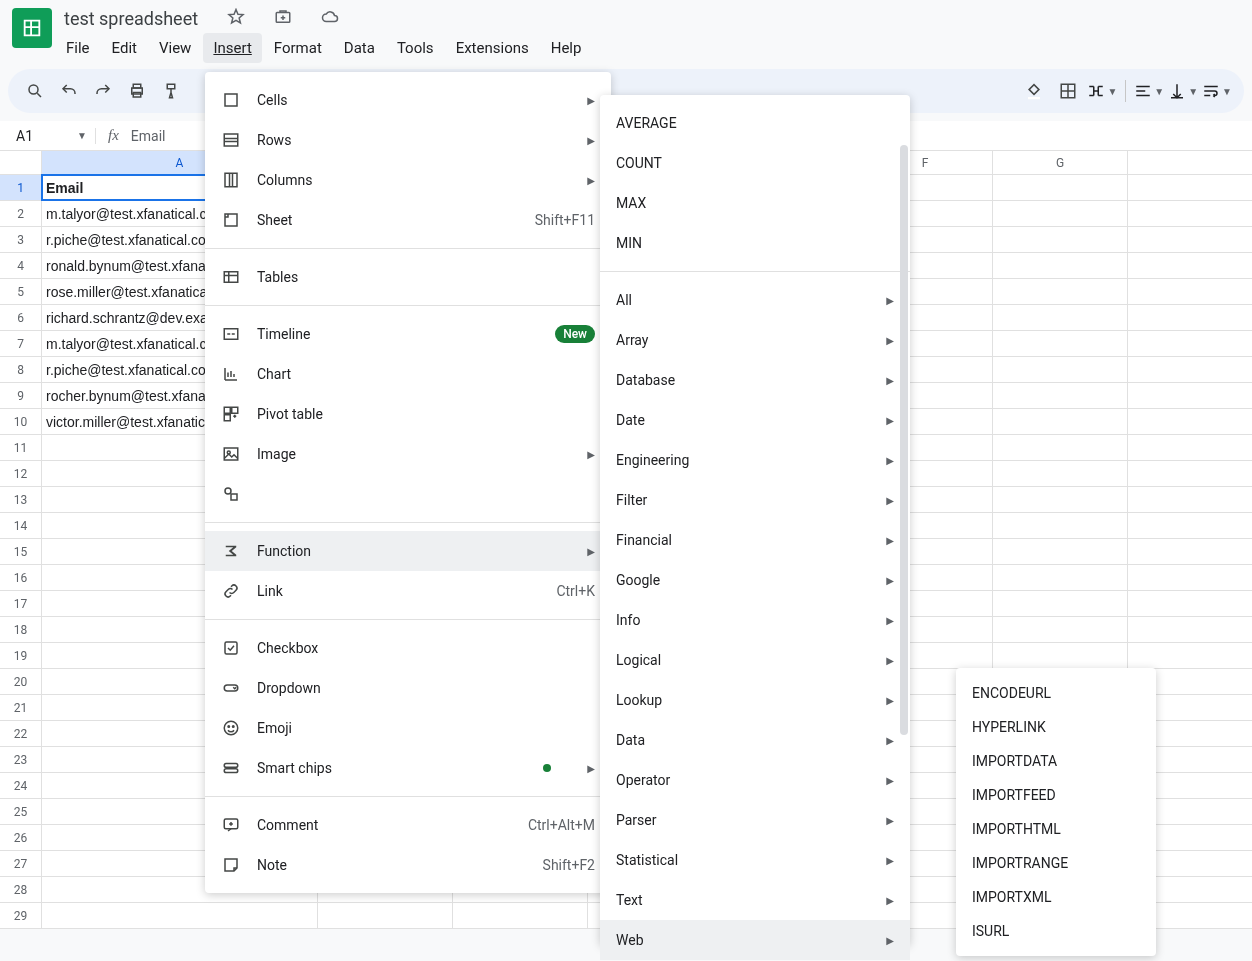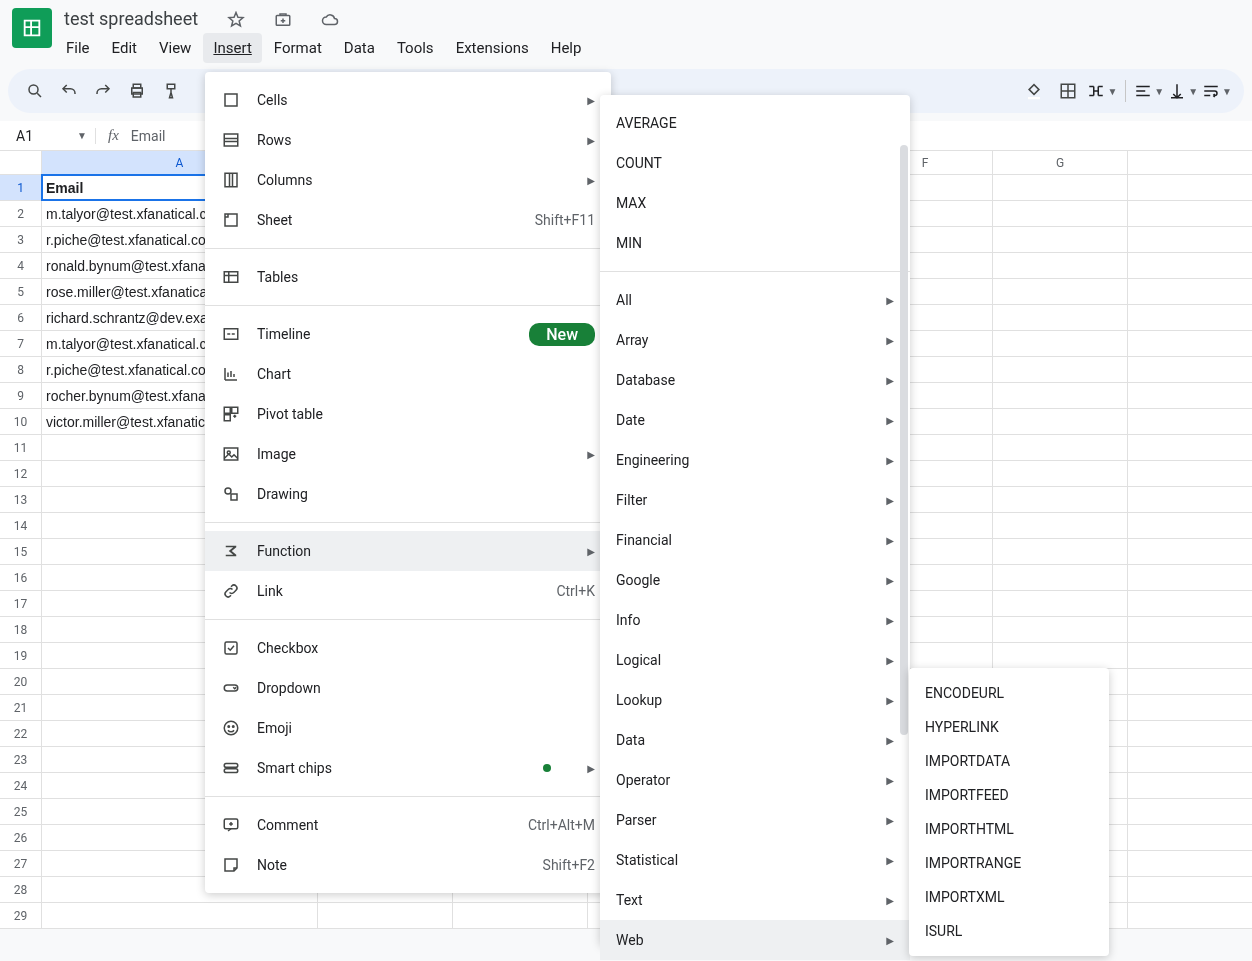--- a/index.html
+++ b/index.html
@@ -3,21 +3,21 @@
 <meta charset="utf-8">
 <style>
   * { box-sizing: border-box; margin: 0; padding: 0; }
   body { font-family: "Google Sans", Roboto, Arial, sans-serif; background: #f8f9fa; color: #202124; font-size: 14px; overflow: hidden; width: 1252px; height: 961px; position: relative; }
   
   
   .header { display: flex; align-items: flex-start; padding: 8px 12px 0 12px; gap: 10px; }
   .logo { width: 40px; height: 40px; background: #0f9d58; border-radius: 4px; display: flex; align-items: center; justify-content: center; }
   .logo svg { width: 22px; height: 22px; fill: #fff; }
   .doc-area { flex: 1; }
-  .title-row { display: flex; align-items: flex-end; gap: 29px; padding-left: 2px; }
+  .title-row { display: flex; align-items: flex-start; gap: 29px; padding-left: 2px; }
   .doc-title { font-size: 18px; color: #3c4043; }
   .title-icon { color: #5f6368; display: inline-flex; }
   
   .menubar { display: flex; gap: 2px; margin-top: 4px; margin-left: -6px; }
   .menubar-item { padding: 6px 10px; border-radius: 4px; font-size: 15px; color: #202124; cursor: pointer; }
   .menubar-item.active { background: #e8eaed; text-decoration: underline; }
   
   
   .toolbar { display: flex; align-items: center; gap: 4px; padding: 6px 12px; margin: 6px 8px 0 8px; background: #edf2fa; border-radius: 24px; height: 44px; }
   .tb-btn { width: 30px; height: 30px; display: flex; align-items: center; justify-content: center; color: #444746; border-radius: 4px; cursor: pointer; }
@@ -47,26 +47,26 @@
   
   
   .menu { position: absolute; background: #fff; box-shadow: 0 2px 10px rgba(0,0,0,0.2); border-radius: 4px; padding: 8px 0; z-index: 100; }
   .menu-item { display: flex; align-items: center; height: 40px; padding: 0 16px; font-size: 14px; color: #202124; cursor: pointer; gap: 16px; position: relative; }
   .menu-item:hover, .menu-item.hover { background: #eef0f2; }
   .menu-icon { width: 20px; height: 20px; color: #444746; display: inline-flex; align-items:center; justify-content:center; flex-shrink: 0; }
   .menu-label { flex: 1; }
   .menu-shortcut { color: #5f6368; font-size: 14px; }
   .menu-arrow { color: #5f6368; font-size: 10px; margin-left: 12px; }
   .menu-sep { height: 1px; background: #e0e0e0; margin: 8px 0; }
-  .new-badge { background: #188038; color: #fff; font-size: 16px; font-weight: 500; padding: 2px 17px; border-radius: 10px; }
+  .new-badge { background: #188038; color: #fff; font-size: 12px; font-weight: 500; padding: 2px 8px; border-radius: 10px; }
   .dot-green { width: 8px; height: 8px; background: #188038; border-radius: 50%; margin-right: 8px; }
   
   #insert-menu { left: 205px; top: 72px; width: 406px; }
   #function-menu { left: 600px; top: 95px; width: 310px; max-height: 850px; }
-  #web-menu { left: 909px; top: 668px; width: 200px; }
+  #web-menu { left: 956px; top: 668px; width: 200px; }
   
   
   .fn-scroll { position: absolute; right: 2px; top: 50px; width: 8px; height: 590px; background: #dadce0; border-radius: 4px; }
   
   svg { width: 18px; height: 18px; }
   .chev { font-size: 10px; color: #5f6368; }
 </style>
 </head>
 <body>
 
@@ -591,21 +591,20 @@
       <span class="menu-label">Image</span>
       <span class="menu-arrow">▶</span>
     </div>
   <div class="menu-item">
       <span class="menu-icon">
         <svg viewBox="0 0 24 24" fill="none" stroke="currentColor" stroke-width="2">
           <circle cx="8" cy="8" r="4"></circle>
           <rect x="12" y="12" width="8" height="8"></rect>
         </svg>
       </span>
-      <span class="menu-label">Drawing</span>
     </div>
   <div class="menu-sep"></div>
   <div class="menu-item hover">
       <span class="menu-icon">
         <svg viewBox="0 0 24 24" fill="currentColor">
           <path d="M5 5h14v2l-6 5 6 5v2H5v-2h10l-6-5 6-5H5z"></path>
         </svg>
       </span>
       <span class="menu-label">Function</span>
       <span class="menu-arrow">▶</span>

